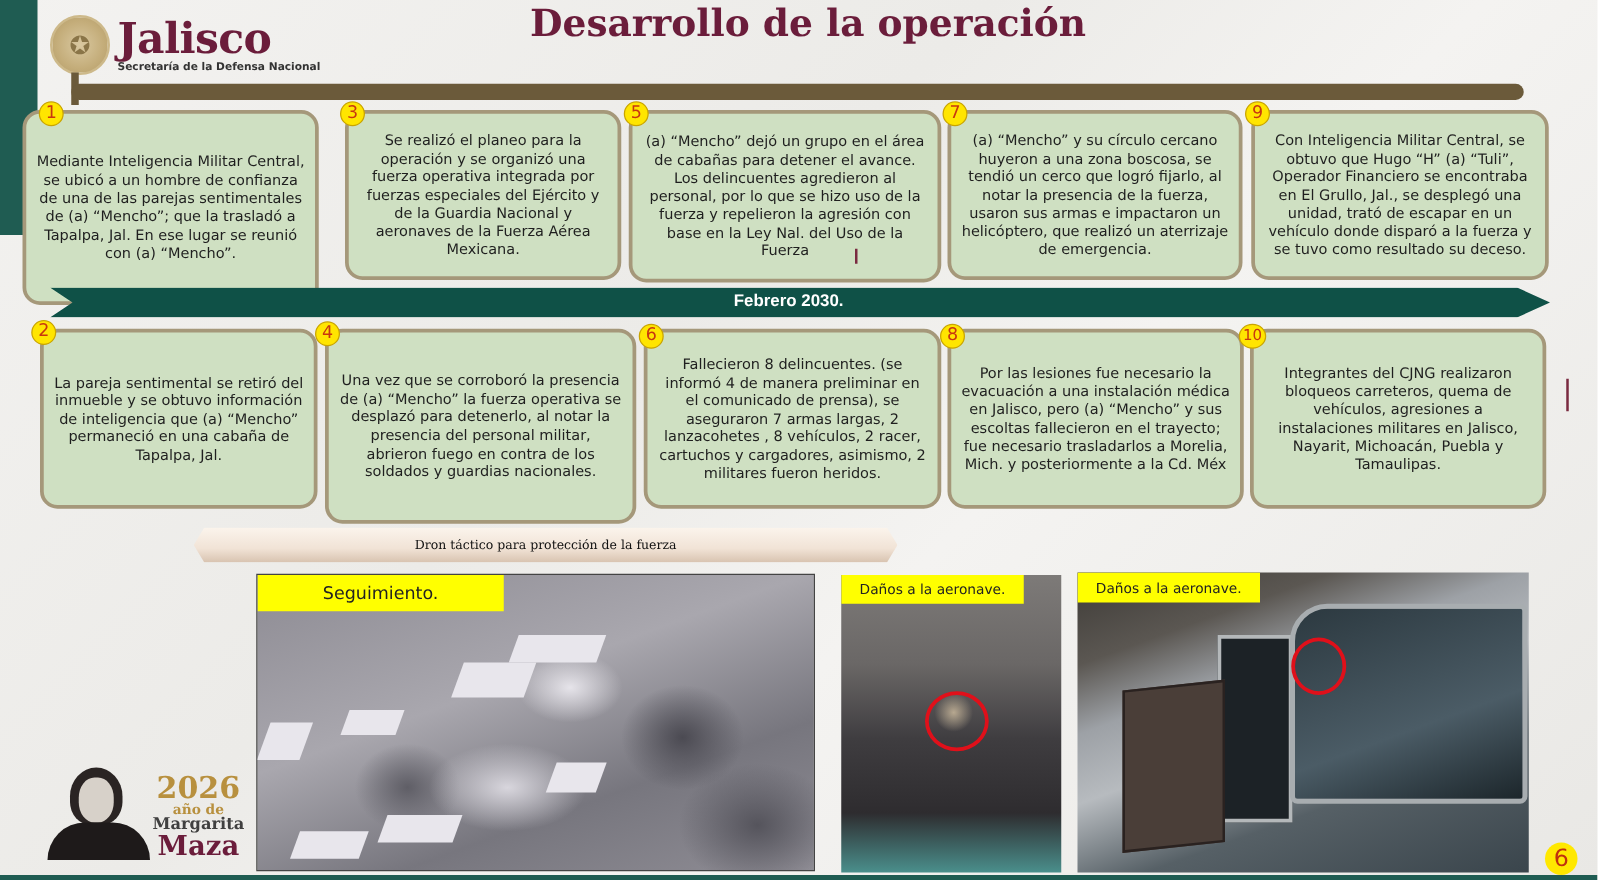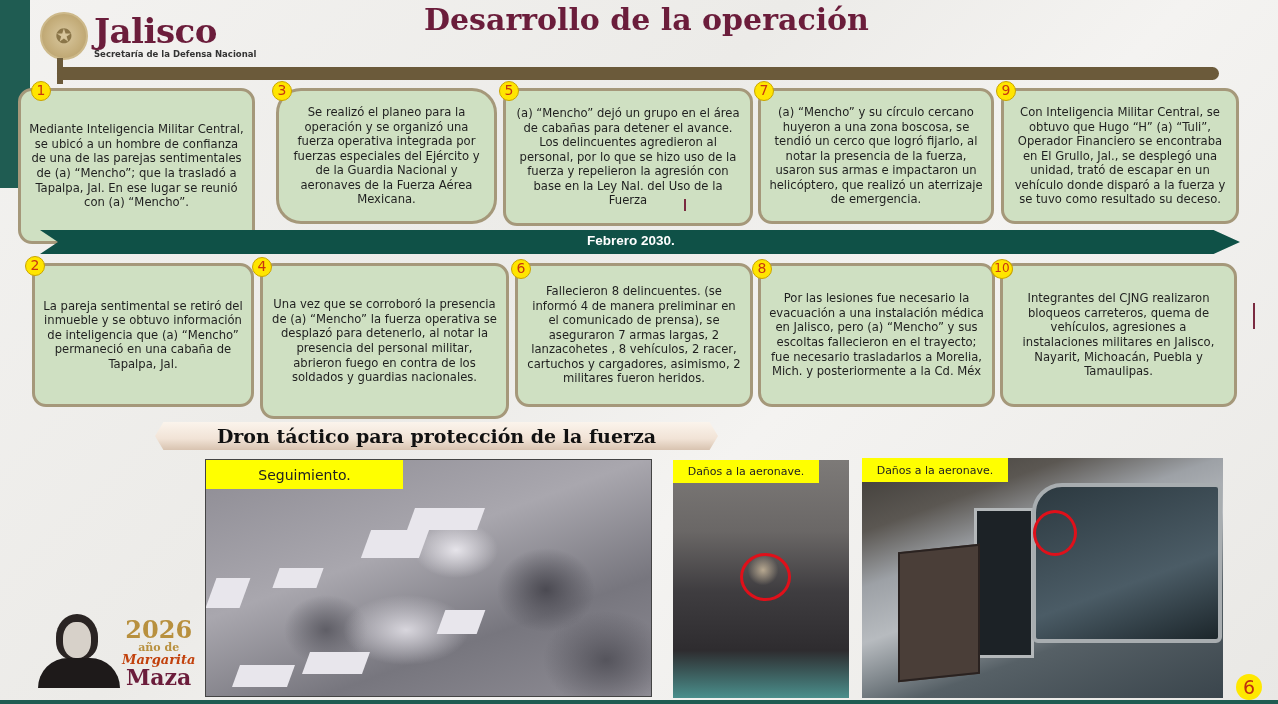--- a/index.html
+++ b/index.html
@@ -58,21 +58,21 @@
     clip-path: polygon(0 0, 97.8% 0, 100% 50%, 97.8% 100%, 0 100%, 1.5% 50%);
   }
   .timeline-label { position: absolute; left: 587px; top: 233px; color: #fff; font-weight: bold; font-size: 13.5px; font-family: "Liberation Sans", sans-serif; }
 
   .banner {
     position: absolute; left: 155px; top: 422px; width: 563px; height: 28px;
     background: linear-gradient(#fbf4ec, #f1e3d6 60%, #d8c3b0);
     clip-path: polygon(1.5% 0, 98.5% 0, 100% 50%, 98.5% 100%, 1.5% 100%, 0 50%);
     display: flex; align-items: center; justify-content: center;
   }
-  .banner-text { font-family: "DejaVu Serif", serif; font-weight: bold; font-size: 19px; color: #111; }
+  .banner-text { font-family: "DejaVu Serif", serif; font-weight: normal; font-size: 10px; color: #111; }
 
   .photo { position: absolute; overflow: hidden; }
   .photo-drone {
     left: 205px; top: 459px; width: 447px; height: 238px;
     background:
       radial-gradient(ellipse 60px 40px at 250px 90px, #e6e4ea 0%, transparent 70%),
       radial-gradient(ellipse 90px 50px at 200px 170px, #d8d6dd 0%, transparent 70%),
       radial-gradient(ellipse 70px 60px at 340px 130px, #4b4a52 0%, transparent 70%),
       radial-gradient(ellipse 90px 70px at 400px 200px, #55545c 0%, transparent 70%),
       radial-gradient(ellipse 60px 50px at 120px 170px, #5f5e66 0%, transparent 70%),
@@ -106,21 +106,21 @@
   .footer-logo { position: absolute; left: 38px; top: 614px; display: flex; align-items: flex-end; }
   .portrait {
     width: 80px; height: 74px; position: relative;
   }
   .portrait .hair { position: absolute; left: 18px; top: 0; width: 42px; height: 46px; border-radius: 50% 50% 40% 40%; background: #2a2423; }
   .portrait .face { position: absolute; left: 25px; top: 8px; width: 28px; height: 36px; border-radius: 45%; background: #d7d1c9; }
   .portrait .body { position: absolute; left: 0; top: 44px; width: 82px; height: 30px; background: #1e1a1a; border-radius: 40px 40px 0 0; }
   .year-block { margin-left: 4px; text-align: center; line-height: 1; }
   .yr { font-family: "DejaVu Serif", serif; font-weight: bold; font-size: 24px; color: #b8903e; }
   .ade { font-family: "DejaVu Serif", serif; font-weight: bold; font-size: 11px; color: #b8903e; }
-  .mar { font-family: "DejaVu Serif", serif; font-weight: bold; font-size: 13px; color: #c2410c; font-style: italic; }
+  .mar { font-family: "DejaVu Serif", serif; font-weight: bold; font-size: 13px; color: #404040; }
   .maza { font-family: "DejaVu Serif", serif; font-weight: bold; font-size: 22px; color: #6b1d3b; }
 
   .page-num {
     position: absolute; left: 1236px; top: 674px; width: 26px; height: 26px; border-radius: 50%;
     background: #ffe800; color: #c0300e; font-size: 19px; line-height: 26px; text-align: center;
     font-family: "DejaVu Sans", sans-serif;
   }
   .cursor-mark { position: absolute; width: 2px; background: #7a2a40; }
 </style>
 </head>
@@ -139,21 +139,21 @@
 <div class="page-title">Desarrollo de la operación</div>
 
 <div class="top-rail-post"></div>
 <div class="top-rail"></div>
 
 <div class="card" style="left:18px;top:88px;width:237px;height:156px;">
   <span>Mediante Inteligencia Militar Central, se ubicó a un hombre de confianza de una de las parejas sentimentales de (a) “Mencho”; que la trasladó a Tapalpa, Jal. En ese lugar se reunió con (a) “Mencho”.</span>
 </div>
 <div class="badge" style="left:31px;top:81px;">1</div>
 
-<div class="card" style="left:276px;top:88px;width:221px;height:136px;border-radius:25px;">
+<div class="card" style="left:276px;top:88px;width:221px;height:136px;">
   <span>Se realizó el planeo para la operación y se organizó una fuerza operativa integrada por fuerzas especiales del Ejército y de la Guardia Nacional y aeronaves de la Fuerza Aérea Mexicana.</span>
 </div>
 <div class="badge" style="left:272px;top:81px;">3</div>
 
 <div class="card" style="left:503px;top:88px;width:250px;height:138px;">
   <span>(a) “Mencho” dejó un grupo en el área de cabañas para detener el avance. Los delincuentes agredieron al personal, por lo que se hizo uso de la fuerza y repelieron la agresión con base en la Ley Nal. del Uso de la Fuerza</span>
 </div>
 <div class="badge" style="left:499px;top:81px;">5</div>
 
 <div class="card" style="left:758px;top:88px;width:236px;height:136px;">

